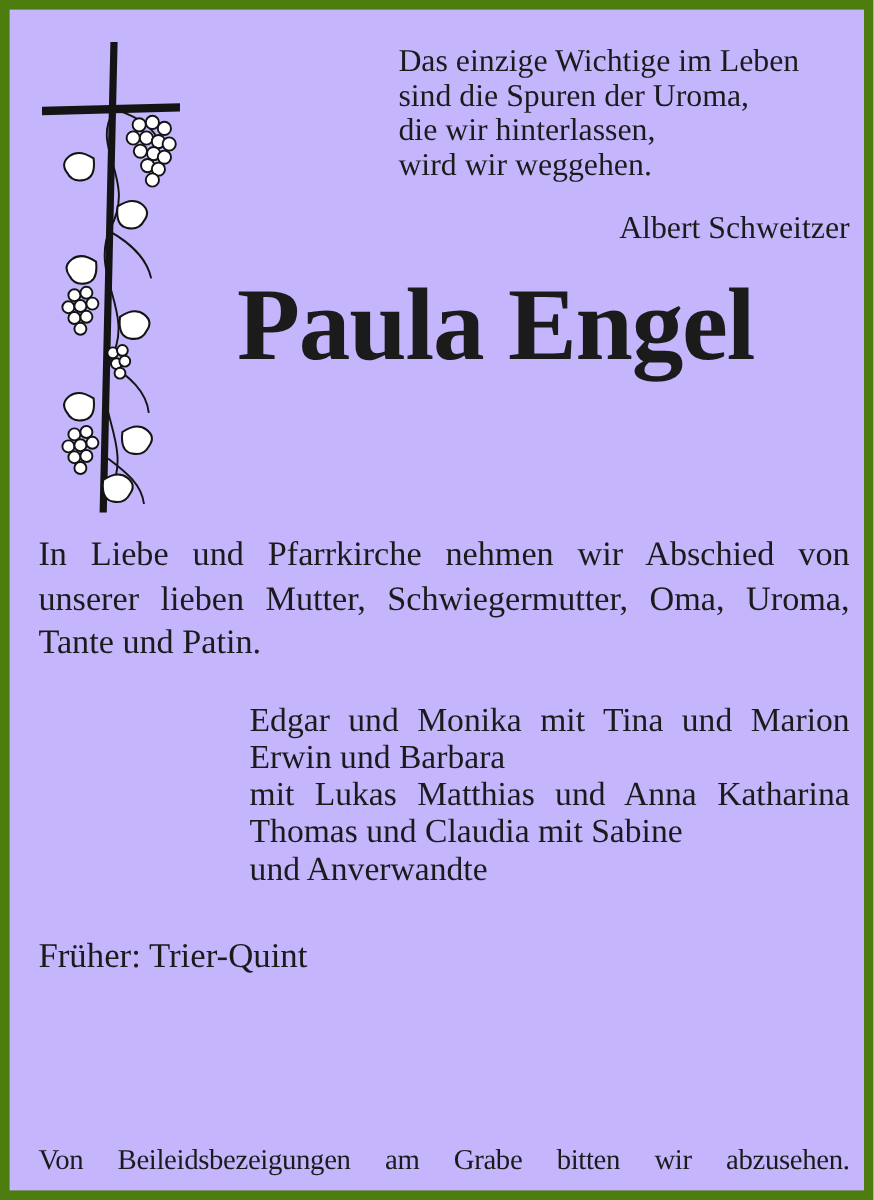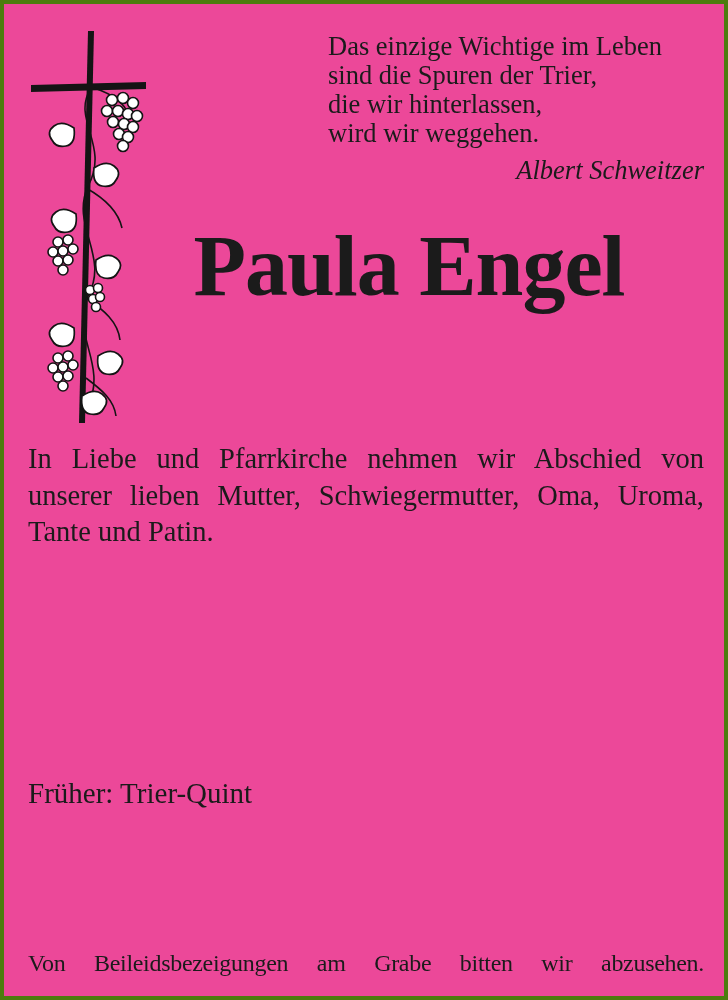--- a/index.html
+++ b/index.html
@@ -1,31 +1,31 @@
 <!DOCTYPE html>
 <html><head>
 <meta charset="utf-8">
 <style>
   html,body{margin:0;padding:0;background:#ffffff;}
   .page{
     position:relative;
     width:728px;height:1000px;
-    background:#ec4899;
-    border:4px solid #4d7c0f;
+    background:#c4b5fd;
+    border:8px solid #4d7c0f;
     box-sizing:border-box;
     font-family:"Liberation Serif", serif;
     color:#1b1b1b;
     overflow:hidden;
   }
   .abs{position:absolute;}
 
   
   .quote{left:324px;top:28px;width:378px;font-size:26.5px;line-height:29px;}
   .quote-line{white-space:nowrap;}
-  .quote-attrib{margin-top:8px;font-style:italic;text-align:right;padding-right:2px;}
+  .quote-attrib{margin-top:23px;text-align:right;padding-right:2px;}
 
   
   .name-block{left:100px;top:218px;width:610px;text-align:center;}
   .deceased-name{font-size:86px;line-height:88px;font-weight:700;letter-spacing:-1px;}
   .maiden{font-size:26px;line-height:28px;margin-top:14px;}
   .dates{display:flex;justify-content:center;gap:50px;font-size:27px;line-height:30px;margin-top:16px;}
 
   
   .intro{left:24px;top:437px;width:676px;font-size:28.5px;line-height:36.5px;}
   .jline{text-align:justify;text-align-last:justify;}
@@ -119,36 +119,43 @@
         <path class="leaf" d="M68 232 q12 -8 20 -2 q8 6 2 14 q-4 8 -14 6 q-10 -2 -8 -18 z"></path>
         <path class="leaf" d="M46 300 q-12 -8 -20 -2 q-8 6 -2 14 q4 8 14 6 q10 -2 8 -18 z"></path>
         <path class="leaf" d="M70 328 q12 -8 20 -2 q8 6 2 14 q-4 8 -14 6 q-10 -2 -8 -18 z"></path>
         <path class="leaf" d="M54 368 q12 -8 20 -2 q8 6 2 14 q-4 8 -14 6 q-10 -2 -8 -18 z"></path>
       </g>
     </svg>
   </div>
 
   <div class="abs quote">
     <div class="quote-line">Das einzige Wichtige im Leben</div>
-    <div class="quote-line">sind die Spuren der Trier,</div>
+    <div class="quote-line">sind die Spuren der Uroma,</div>
     <div class="quote-line">die wir hinterlassen,</div>
     <div class="quote-line">wird wir weggehen.</div>
     <div class="quote-attrib">Albert Schweitzer</div>
   </div>
 
   <div class="abs name-block">
     <div class="deceased-name">Paula Engel</div>
   </div>
 
   <div class="abs intro">
     <div class="jline">In Liebe und Pfarrkirche nehmen wir Abschied von</div>
     <div class="jline">unserer lieben Mutter, Schwiegermutter, Oma, Uroma,</div>
     <div class="lline">Tante und Patin.</div>
   </div>
 
+  <div class="abs mourners">
+    <div class="jline">Edgar und Monika mit Tina und Marion</div>
+    <div class="lline">Erwin und Barbara</div>
+    <div class="jline">mit Lukas Matthias und Anna Katharina</div>
+    <div class="lline">Thomas und Claudia mit Sabine</div>
+    <div class="lline">und Anverwandte</div>
+  </div>
 
   <div class="abs residence">
     <div class="lline">Früher: Trier-Quint</div>
   </div>
 
 
   <div class="abs finalnote">
     <div class="jline">Von Beileidsbezeigungen am Grabe bitten wir abzusehen.</div>
   </div>
 

